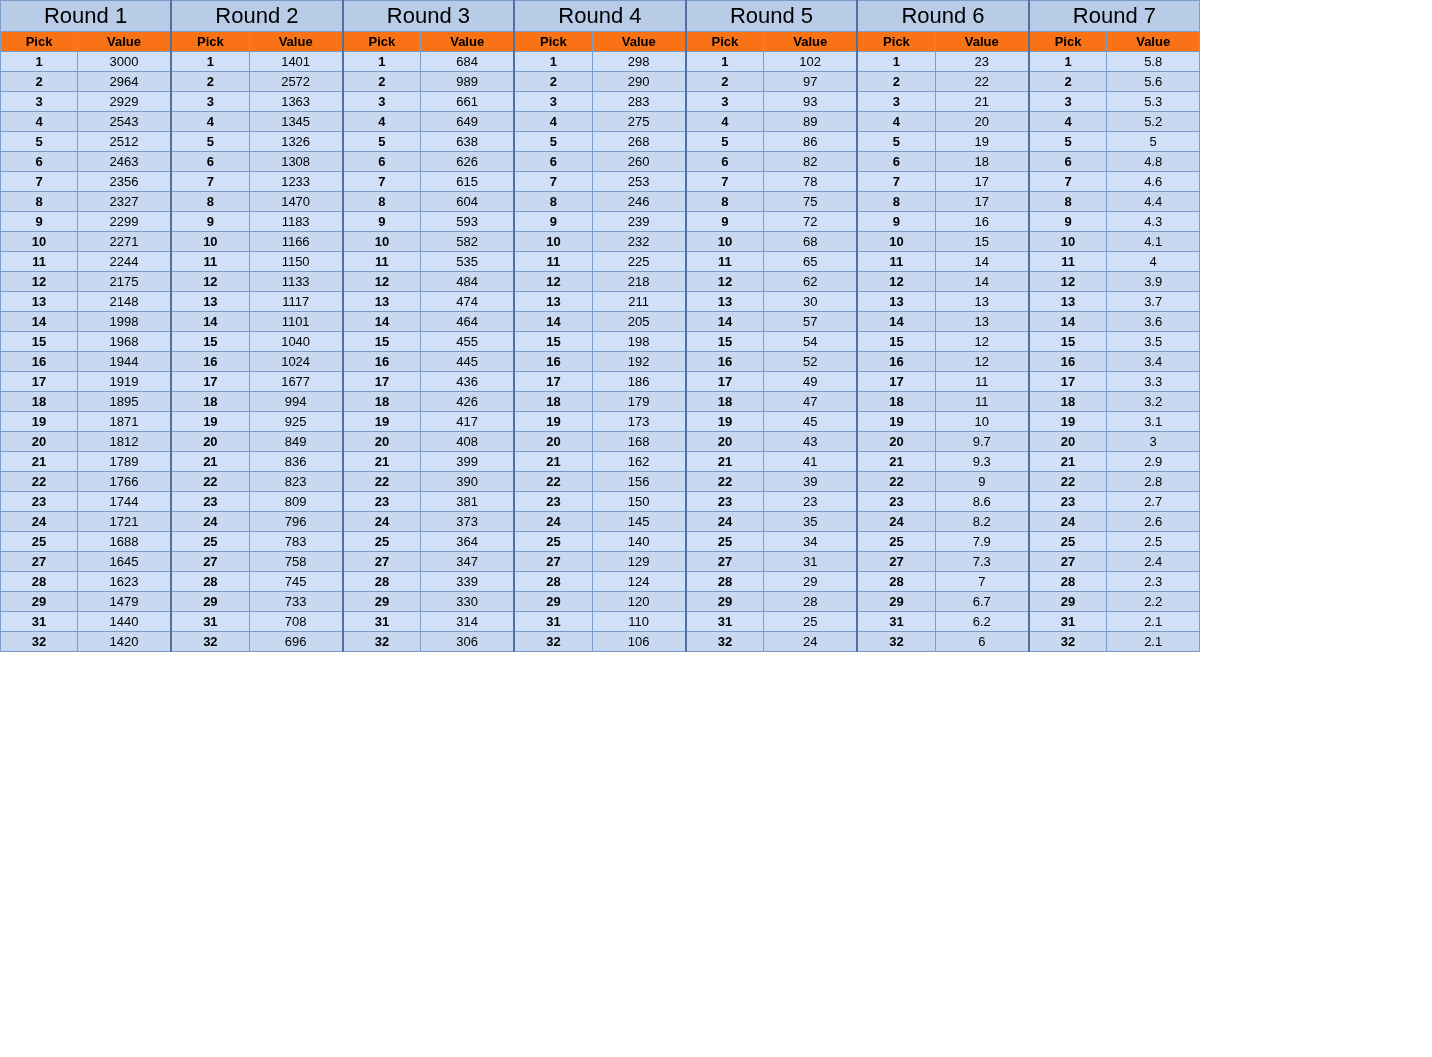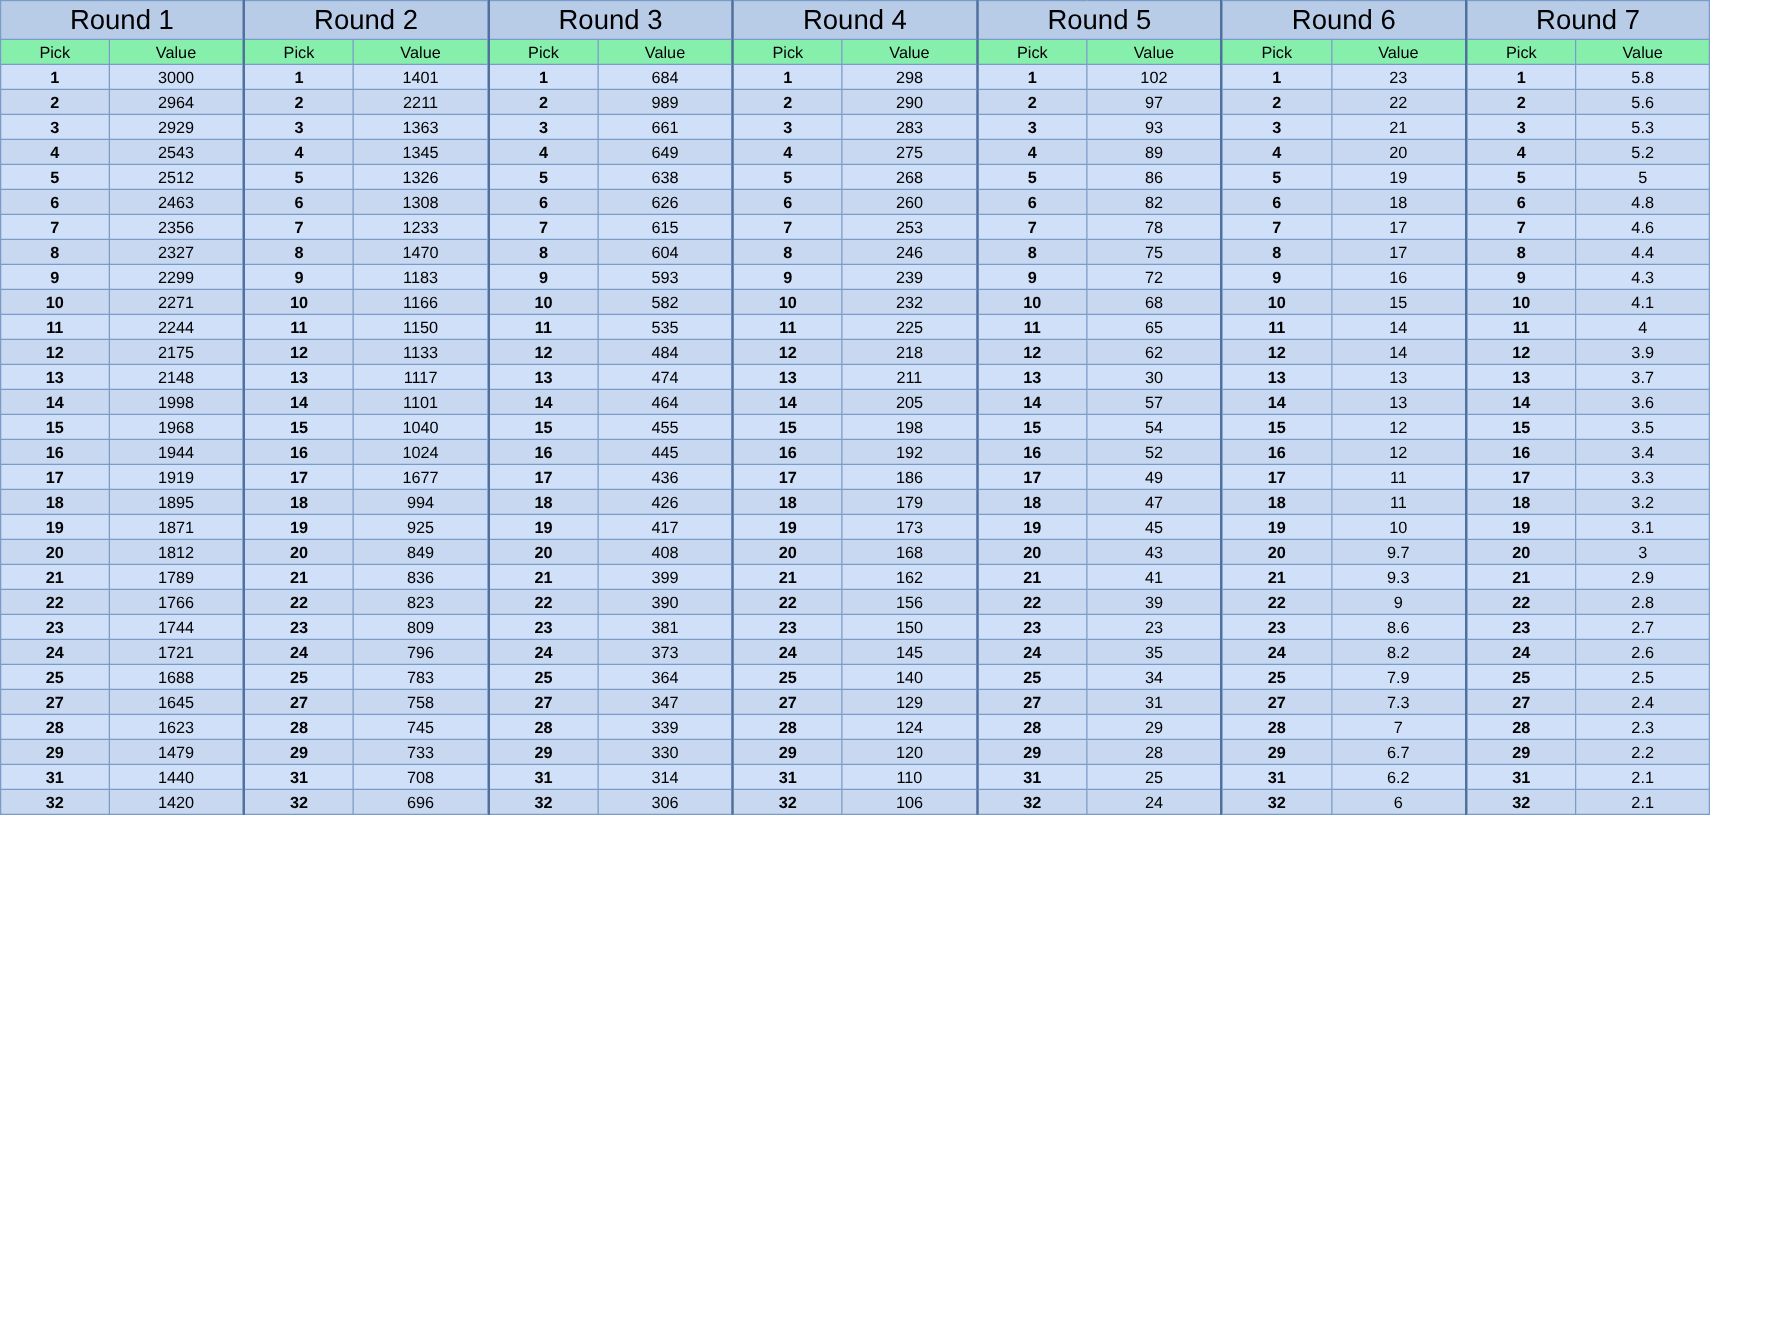--- a/index.html
+++ b/index.html
@@ -2,42 +2,42 @@
 <html><head>
   <meta charset="utf-8">
   <style>
     * { margin: 0; padding: 0; box-sizing: border-box; }
     body {
       background: #fff;
       font-family: Arial, sans-serif;
       font-size: 13px;
     }
     .table-container {
-      width: 1368px;
+      width: 1200px;
       overflow: hidden;
     }
     table {
       width: 100%;
       border-collapse: collapse;
       background: #c8d8f0;
     }
     th, td {
       border: 1px solid #7a9cc8;
       text-align: center;
       padding: 2px 4px;
     }
     .round-header {
       background: #b8cce8;
       font-size: 22px;
       font-weight: normal;
     }
     .col-header {
-      background: #86efac;
+      background: #f97316;
       font-size: 13px;
-      font-weight: normal;
+      font-weight: bold;
       text-align: center;
     }
     .data-row td {
       background: #d0e0f8;
       font-size: 13px;
     }
     .data-row:nth-child(even) td {
       background: #c8d8f0;
     }
     .pick-col {
@@ -98,21 +98,21 @@
           <td class="value-col">102</td>
           <td class="pick-col round-divider">1</td>
           <td class="value-col">23</td>
           <td class="pick-col round-divider">1</td>
           <td class="value-col">5.8</td>
         </tr>
         <tr class="data-row">
           <td class="pick-col">2</td>
           <td class="value-col">2964</td>
           <td class="pick-col round-divider">2</td>
-          <td class="value-col">2211</td>
+          <td class="value-col">2572</td>
           <td class="pick-col round-divider">2</td>
           <td class="value-col">989</td>
           <td class="pick-col round-divider">2</td>
           <td class="value-col">290</td>
           <td class="pick-col round-divider">2</td>
           <td class="value-col">97</td>
           <td class="pick-col round-divider">2</td>
           <td class="value-col">22</td>
           <td class="pick-col round-divider">2</td>
           <td class="value-col">5.6</td>

